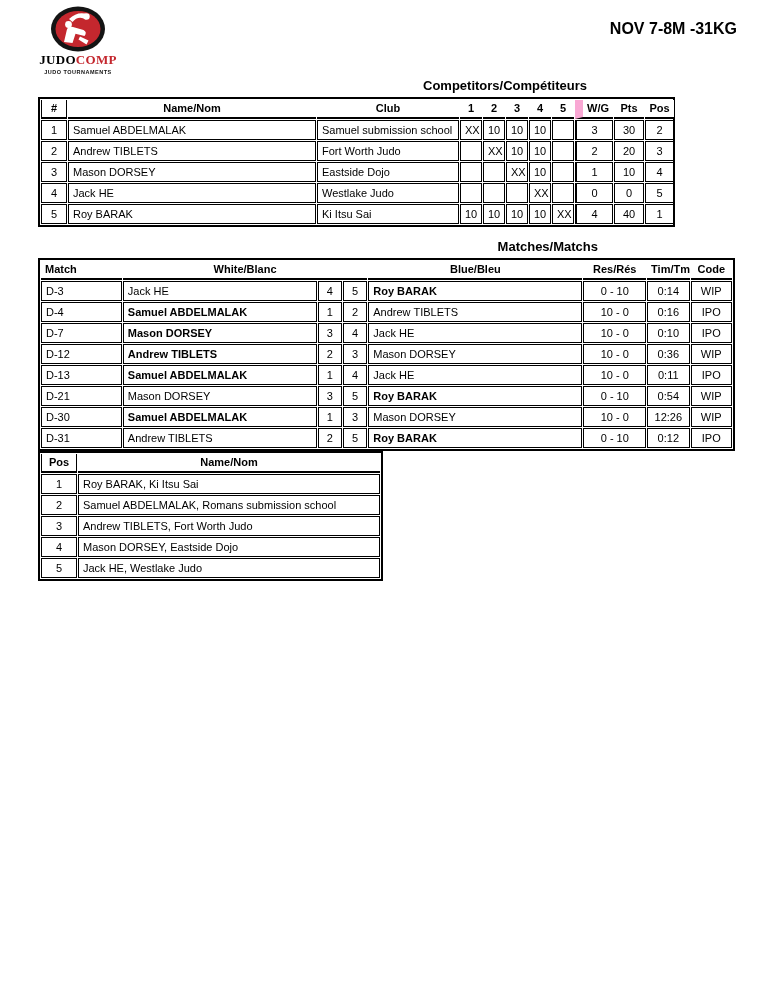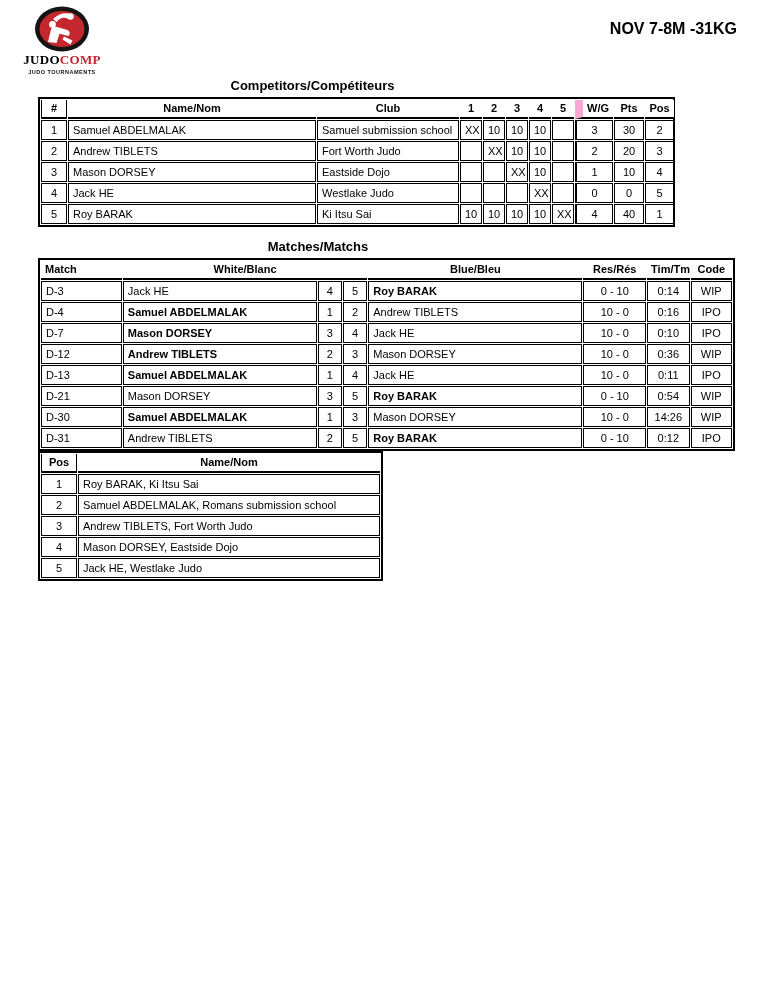--- a/index.html
+++ b/index.html
@@ -3,31 +3,31 @@
 <meta charset="utf-8">
 <style>
   html,body { margin:0; padding:0; }
   body {
     width:765px; height:990px; background:#ffffff; position:relative;
     font-family:"Liberation Sans", sans-serif; color:#000;
     -webkit-font-smoothing:antialiased;
   }
 
   
-  .logo { position:absolute; left:20px; top:6px; width:84px; text-align:center; }
+  .logo { position:absolute; left:36px; top:6px; width:84px; text-align:center; }
   .logo svg { display:block; margin:0 auto; }
   .logo-text { font-family:"Liberation Serif", serif; font-weight:bold; font-size:13px;
                line-height:1.05; margin-top:1px; letter-spacing:.3px; white-space:nowrap; }
   .logo-text .red { color:#c4272e; }
   .logo-sub { font-size:5.5px; font-weight:bold; letter-spacing:.5px; margin-top:2px; color:#111; white-space:nowrap; }
 
   .doc-title { position:absolute; top:20px; right:28px; font-size:16px; font-weight:bold; white-space:nowrap; }
 
   
-  .sec-title { font-weight:bold; font-size:13px; text-align:center; line-height:15px; }
+  .sec-title { font-weight:bold; font-size:13px; text-align:right; line-height:15px; }
   .t-comp  { margin:78px 0 4px 38px; width:549px; }
   .t-match { margin:12px 0 4px 38px; width:560px; }
   .t-res   { margin:22px 0 4px 38px; width:345px; }
 
   
   .tbl-wrap { border:2px solid #000; margin-left:38px; background:#fff; box-sizing:border-box; }
   .w-comp  { width:637px; }
   .w-match { width:697px; }
   .w-res   { width:345px; }
 
@@ -267,21 +267,21 @@
   </tr>
 
 
   <tr>
     <td class="l id-cell">D-30</td>
     <td class="l name-cell bold">Samuel ABDELMALAK</td>
     <td class="c">1</td>
     <td class="c">3</td>
     <td class="l name-cell">Mason DORSEY</td>
     <td class="c">10 - 0</td>
-    <td class="c">14:26</td>
+    <td class="c">12:26</td>
     <td class="c">WIP</td>
   </tr>
 
   <tr>
     <td class="l id-cell">D-31</td>
     <td class="l name-cell">Andrew TIBLETS</td>
     <td class="c">2</td>
     <td class="c">5</td>
     <td class="l name-cell bold">Roy BARAK</td>
     <td class="c">0 - 10</td>

